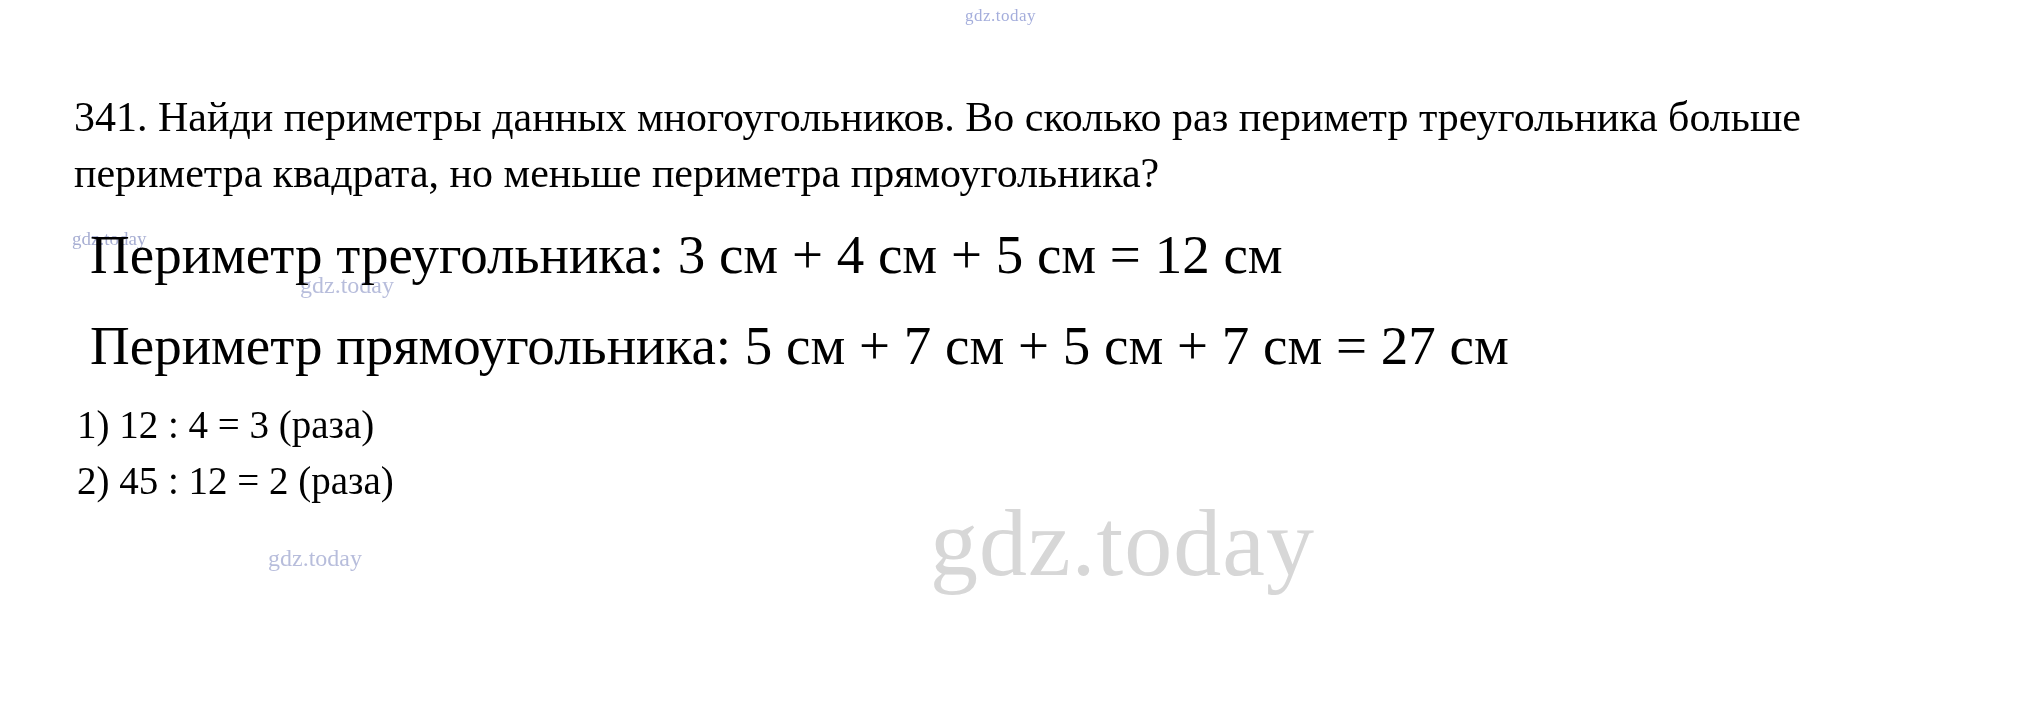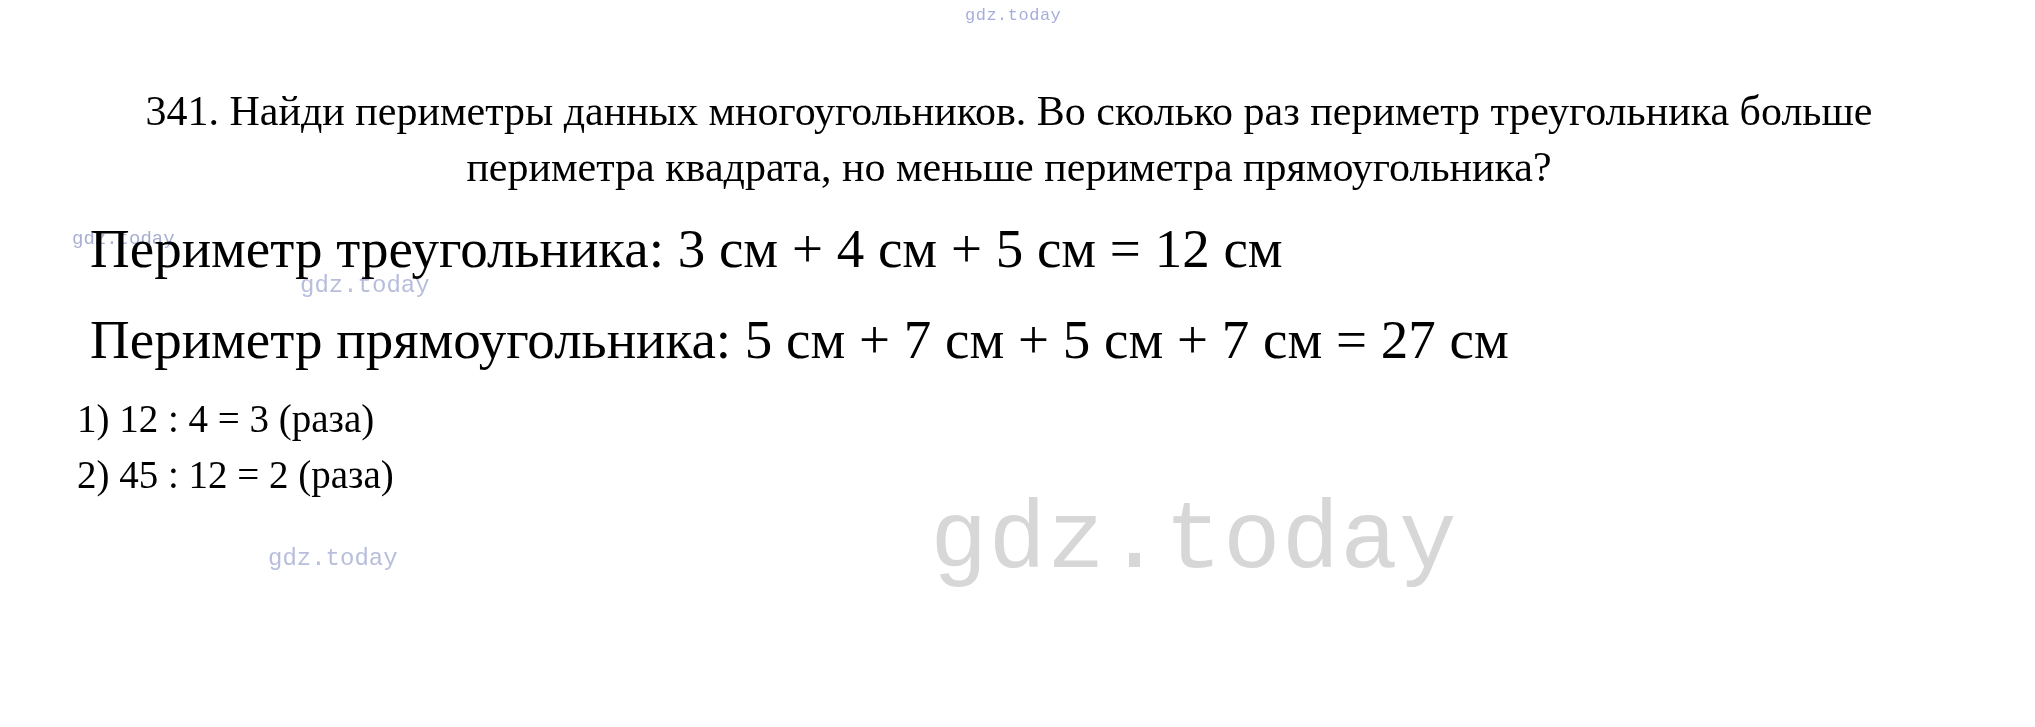--- a/index.html
+++ b/index.html
@@ -17,21 +17,21 @@
   }
 
   .page {
     position: absolute;
     inset: 0;
   }
 
   
   .wm {
     position: absolute;
-    font-family: Liberation Mono, monospace;
+    font-family: Liberation Serif, serif;
     color: #5a6bbf;
     opacity: 0.55;
     white-space: nowrap;
     pointer-events: none;
     user-select: none;
   }
   .wm-top {
     left: 965px;
     top: 6px;
     font-size: 17px;
@@ -72,23 +72,22 @@
     position: absolute;
     left: 74px;
     top: 80px;
     width: 1900px;
   }
 
   .task-statement {
     font-size: 42px;
     line-height: 1.33;
     width: 1870px;
-    margin: 4px 0 6px 0;
+    margin: 10px 0 6px 0;
     font-family: "Liberation Serif", serif;
-    text-align: center;
   }
 
   .solution-line {
     font-size: 55px;
     line-height: 1.36;
     margin: 16px;
     white-space: nowrap;
     font-family: "Liberation Serif", serif;
   }
 

